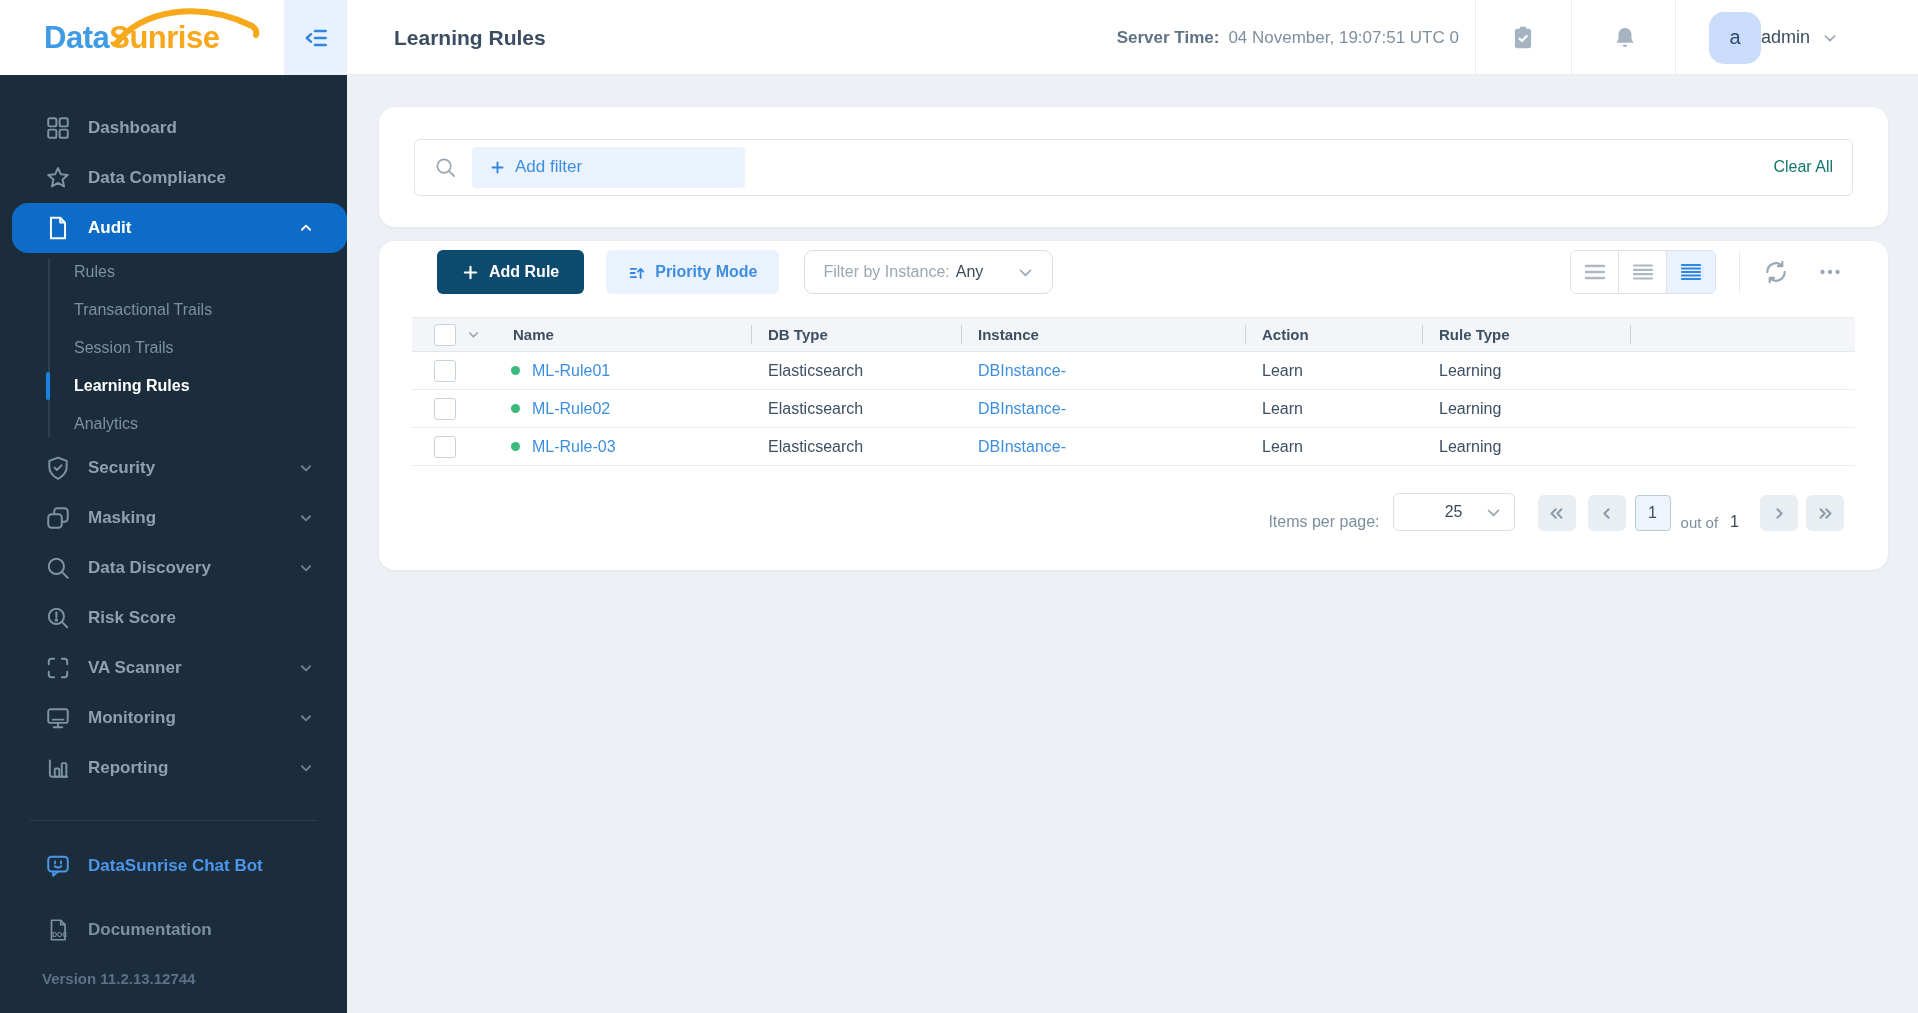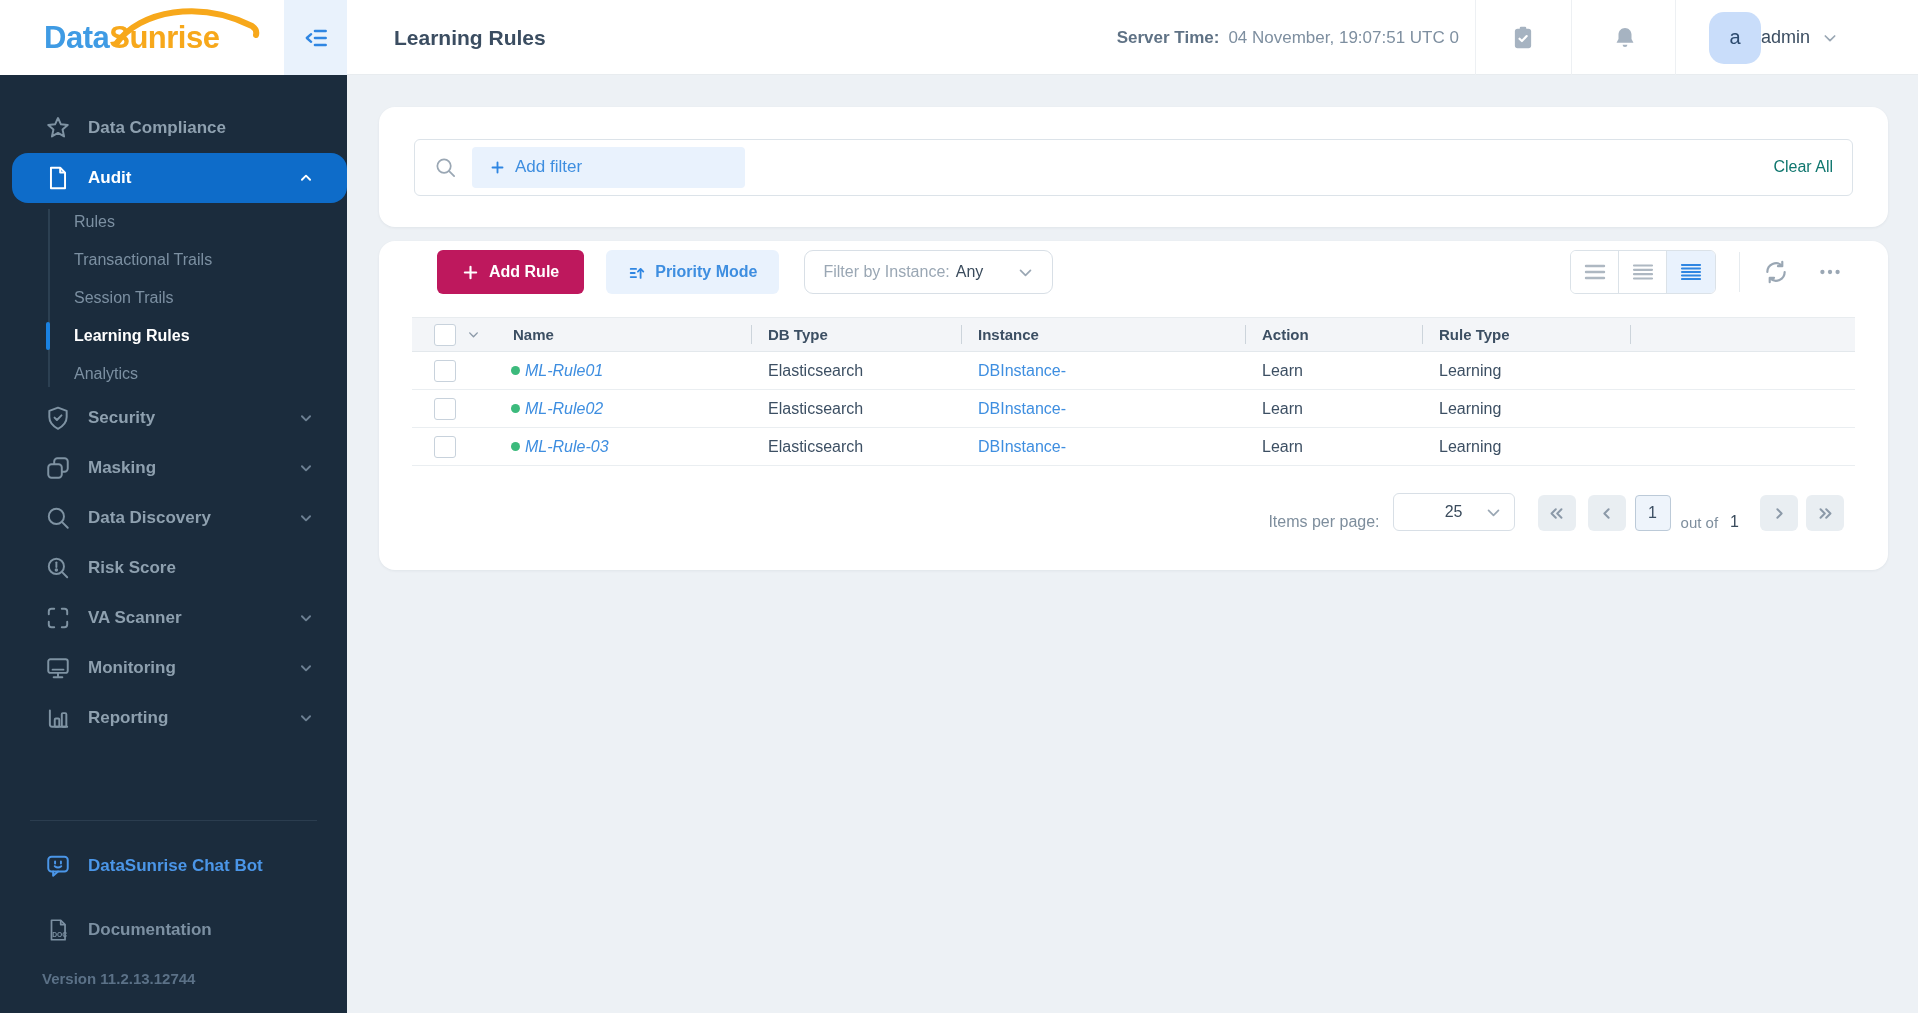--- a/index.html
+++ b/index.html
@@ -61,21 +61,21 @@
   .search-icon { width:23px; height:23px; color:#9aa7b4; }
   .add-filter-chip { margin-left:15px; width:273px; height:41px; background:#e9f2fd; border-radius:4px;
     display:flex; align-items:center; gap:10px; padding-left:18px; cursor:pointer; color:#3e8ee0; font-size:17px; }
   .plus-icon { width:15px; height:15px; }
   .clear-all { margin-left:auto; color:#0f766e; font-size:16px; cursor:pointer; }
 
   .card-table { margin-top:14px; height:329px; padding:9px 33px 0; }
   .toolbar { height:44px; margin-top:0; margin-left:25px; display:flex; align-items:center; }
   .btn { height:44px; border:none; border-radius:6px; font-size:16px; font-weight:700; display:flex; align-items:center; gap:10px;
     cursor:pointer; font-family:inherit; }
-  .btn-add-rule { background:#be185d; color:#fff; padding:0 25px; }
+  .btn-add-rule { background:#0c4a6e; color:#fff; padding:0 25px; }
   .btn-priority { background:#e9f2fd; color:#3e8ee0; padding:0 22px; margin-left:22px; }
   .btn-icon { width:17px; height:17px; }
   .instance-select { margin-left:25px; height:44px; border:1px solid #d8dfe6; border-radius:9px; background:#fff;
     display:flex; align-items:center; padding:0 18px; cursor:pointer; }
   .instance-label { color:#9aa7b4; font-size:16px; }
   .instance-value { color:#3a4b5c; font-size:16px; margin-left:6px; }
   .select-caret { width:17px; height:17px; color:#9aa7b4; margin-left:34px; }
 
   .toolbar-right { margin-left:auto; display:flex; align-items:center; }
   .toggle-group { display:flex; border:1px solid #dbe2e8; border-radius:6px; overflow:hidden; }
@@ -91,21 +91,21 @@
   .table { margin-top:23px; --cols:85px 255px 210px 284px 177px 208px 1fr; }
   .tr { display:grid; grid-template-columns:var(--cols); align-items:center; }
   .th-row { height:35px; background:#f3f5f8; border-top:1px solid #e8ecef; border-bottom:1px solid #e3e8ec; }
   .th { font-size:15px; font-weight:700; color:#3c4f63; padding-left:16px; position:relative; height:100%; display:flex; align-items:center; }
   .th.divided::after { content:""; position:absolute; right:0; top:7px; bottom:7px; width:1px; background:#ccd4db; }
   .data-row { height:38px; border-bottom:1px solid #eaeef1; background:#fff; }
   .td { font-size:16px; color:#3c4f63; padding-left:16px; }
   .col-check { display:flex; align-items:center; padding-left:22px; gap:11px; }
   .checkbox { width:22px; height:22px; border:1px solid #c8d2dc; border-radius:3px; background:#fff; cursor:pointer; flex:0 0 22px; }
   .th-caret { width:13px; height:13px; color:#8b99a8; cursor:pointer; }
-  .name-cell { display:flex; align-items:center; gap:5px; padding-left:14px;font-style:italic; }
+  .name-cell { display:flex; align-items:center; gap:12px; padding-left:14px; }
   .green-dot { width:9px; height:9px; border-radius:50%; background:#3cba7c; flex:0 0 9px; }
   .link { color:#3e8ee0; cursor:pointer; text-decoration:none; }
 
   
   .pagination { margin-top:27px; height:38px; display:flex; align-items:flex-end; justify-content:flex-end; margin-right:11px; }
   .pp-label { color:#7e8e9d; font-size:16px; }
   .pp-select { margin-left:13px; width:122px; height:38px; border:1px solid #d8dfe6; border-radius:6px; background:#fff;
     display:flex; align-items:center; justify-content:center; position:relative; cursor:pointer; color:#3a4b5c; font-size:16px; }
   .pp-select .select-caret { position:absolute; right:12px; margin:0; }
   .pg-btn { width:38px; height:36px; background:#e9eef2; border-radius:6px; display:flex; align-items:center; justify-content:center;
@@ -136,20 +136,31 @@
         <path d="M11 5.5 H21"></path>
           <path d="M11 12 H21"></path>
           <path d="M11 18.5 H21"></path>
         <path d="M7.5 8.5 L3.5 12 L7.5 15.5"></path>
       </svg>
     </div>
   </div>
 
   <div class="nav">
 
+    <div class="nav-item">
+      <span class="nav-icon">
+        <svg width="26" height="26" viewBox="0 0 24 24" fill="none" stroke="currentColor" stroke-width="1.8">
+          <rect x="3" y="3" width="7.5" height="7.5" rx="1.5"></rect>
+            <rect x="13.5" y="3" width="7.5" height="7.5" rx="1.5"></rect>
+          <rect x="3" y="13.5" width="7.5" height="7.5" rx="1.5"></rect>
+            <rect x="13.5" y="13.5" width="7.5" height="7.5" rx="1.5"></rect>
+        </svg>
+      </span>
+      <span>Dashboard</span>
+    </div>
 
     <div class="nav-item">
       <span class="nav-icon">
         <svg width="26" height="26" viewBox="0 0 24 24" fill="none" stroke="currentColor" stroke-width="1.8" stroke-linejoin="round">
           <path d="M12 2.8 14.7 8.6 21 9.2 16.2 13.4 17.6 19.8 12 16.5 6.4 19.8 7.8 13.4 3 9.2 9.3 8.6 Z"></path>
         </svg>
       </span>
       <span>Data Compliance</span>
     </div>
 

